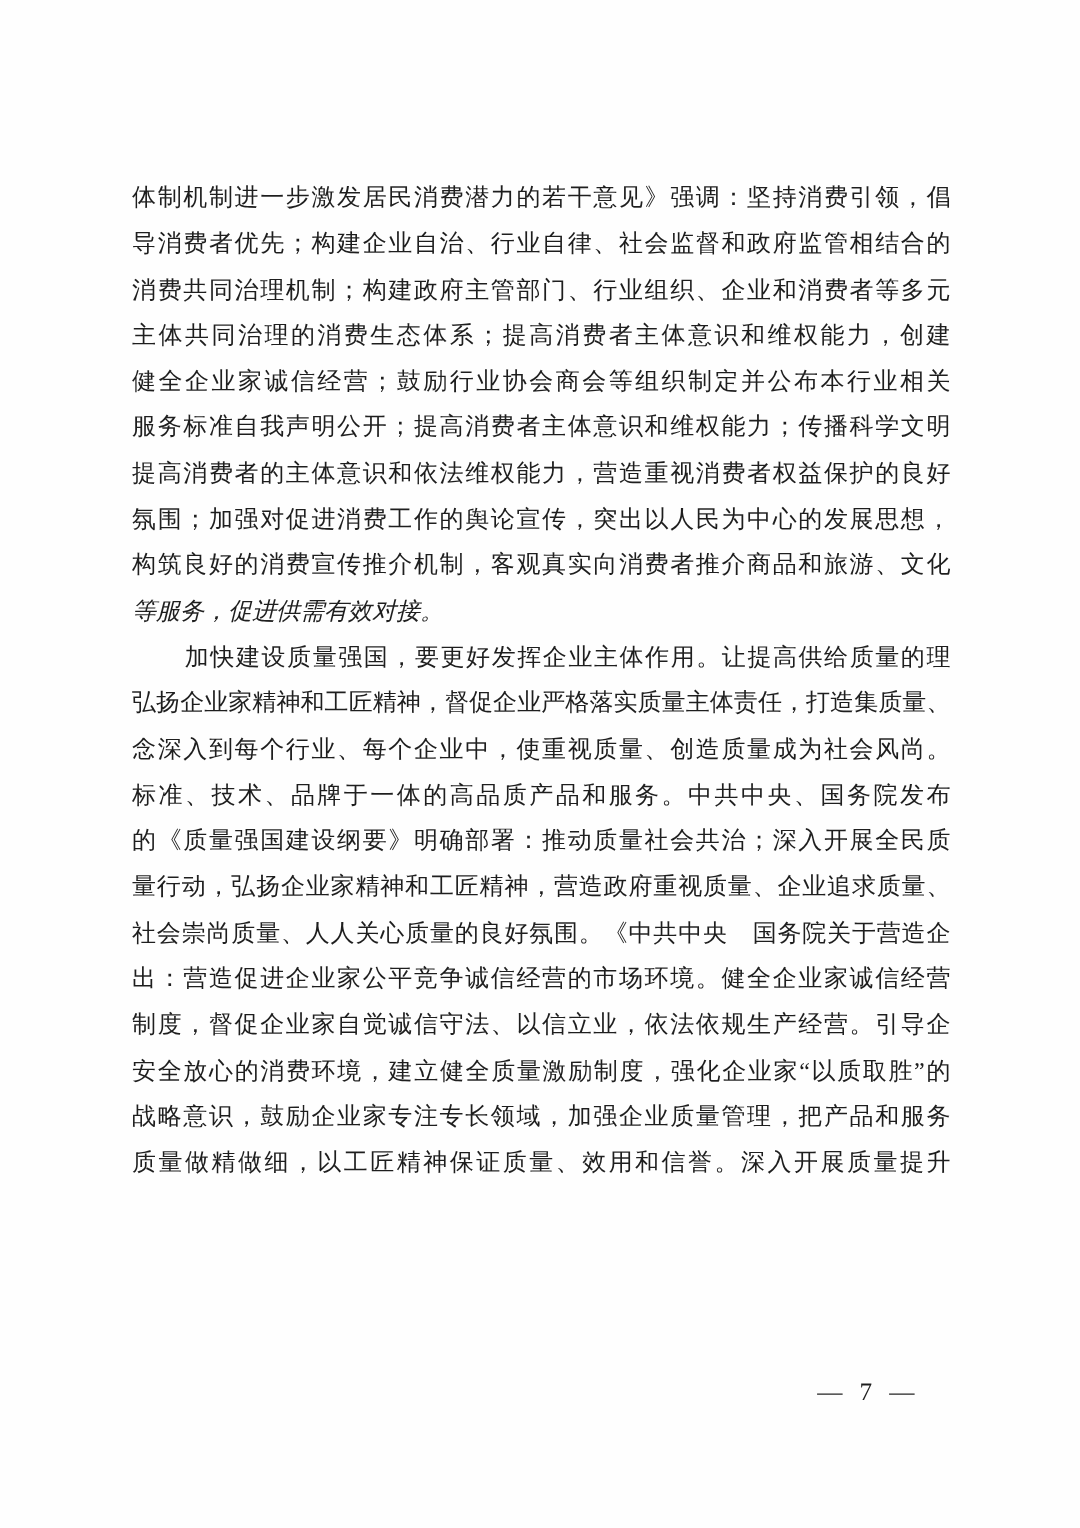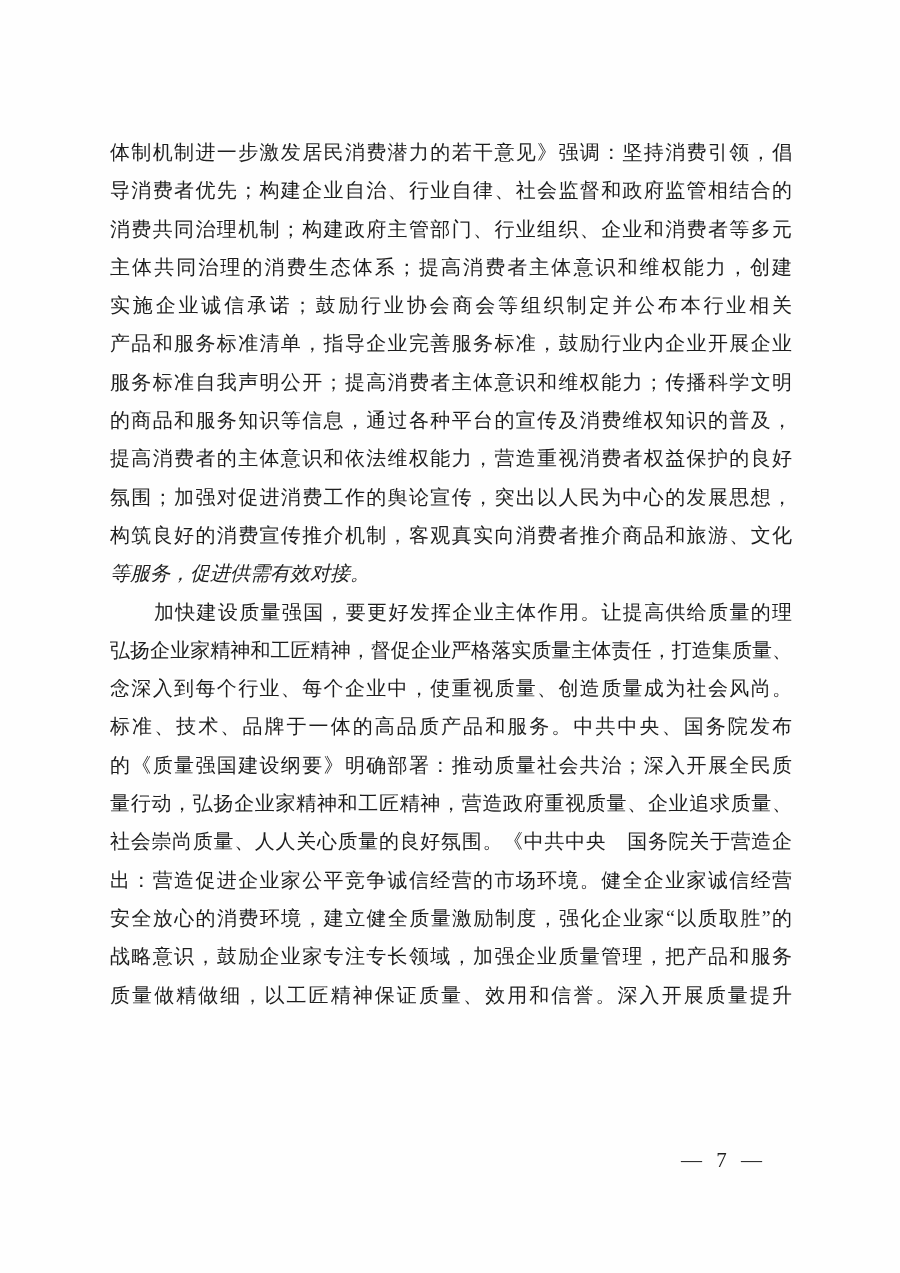--- a/index.html
+++ b/index.html
@@ -12,21 +12,21 @@
     width: 900px;
     height: 1273px;
     background: #fefefe;
     overflow: hidden;
     font-family: "Liberation Serif", "DejaVu Serif", serif;
     color: #1e1e1e;
   }
   .text-column {
     position: absolute;
     left: 110px;
-    top: 133px;
+    top: 146px;
     width: 682px;
   }
   .line {
     font-size: 20px;
     height: 38.3px;
     line-height: 38.3px;
     overflow: hidden;
     text-align: justify;
     
     text-align-last: justify;
@@ -56,39 +56,38 @@
 
 <div class="page">
 
   <div class="text-column">
 
     <div>
       <div class="line">体制机制进一步激发居民消费潜力的若干意见》强调：坚持消费引领，倡</div>
       <div class="line">导消费者优先；构建企业自治、行业自律、社会监督和政府监管相结合的</div>
       <div class="line">消费共同治理机制；构建政府主管部门、行业组织、企业和消费者等多元</div>
       <div class="line">主体共同治理的消费生态体系；提高消费者主体意识和维权能力，创建</div>
-      <div class="line">实施企业诚信承诺；鼓励行业协会商会等组织制定并公布本行业相关</div>
-      <div class="line">产品和服务标准清单，指导企业完善服务标准，鼓励行业内企业开展企业</div>
+      <div class="line">健全企业家诚信经营；鼓励行业协会商会等组织制定并公布本行业相关</div>
       <div class="line">服务标准自我声明公开；提高消费者主体意识和维权能力；传播科学文明</div>
-      <div class="line">的商品和服务知识等信息，通过各种平台的宣传及消费维权知识的普及，</div>
       <div class="line">提高消费者的主体意识和依法维权能力，营造重视消费者权益保护的良好</div>
       <div class="line">氛围；加强对促进消费工作的舆论宣传，突出以人民为中心的发展思想，</div>
       <div class="line">构筑良好的消费宣传推介机制，客观真实向消费者推介商品和旅游、文化</div>
       <div class="line flush-last">等服务，促进供需有效对接。</div>
     </div>
 
     <div>
       <div class="line indent">加快建设质量强国，要更好发挥企业主体作用。让提高供给质量的理</div>
       <div class="line">弘扬企业家精神和工匠精神，督促企业严格落实质量主体责任，打造集质量、</div>
       <div class="line">念深入到每个行业、每个企业中，使重视质量、创造质量成为社会风尚。</div>
       <div class="line">标准、技术、品牌于一体的高品质产品和服务。中共中央、国务院发布</div>
       <div class="line">的《质量强国建设纲要》明确部署：推动质量社会共治；深入开展全民质</div>
       <div class="line">量行动，弘扬企业家精神和工匠精神，营造政府重视质量、企业追求质量、</div>
       <div class="line">社会崇尚质量、人人关心质量的良好氛围。《中共中央　国务院关于营造企</div>
       <div class="line">出：营造促进企业家公平竞争诚信经营的市场环境。健全企业家诚信经营</div>
+      <div class="line">制度，督促企业家自觉诚信守法、以信立业，依法依规生产经营。引导企</div>
       <div class="line">安全放心的消费环境，建立健全质量激励制度，强化企业家“以质取胜”的</div>
       <div class="line">战略意识，鼓励企业家专注专长领域，加强企业质量管理，把产品和服务</div>
       <div class="line">质量做精做细，以工匠精神保证质量、效用和信誉。深入开展质量提升</div>
     </div>
 
   </div>
 
   <div class="page-number">— 7 —</div>
 
 </div>

